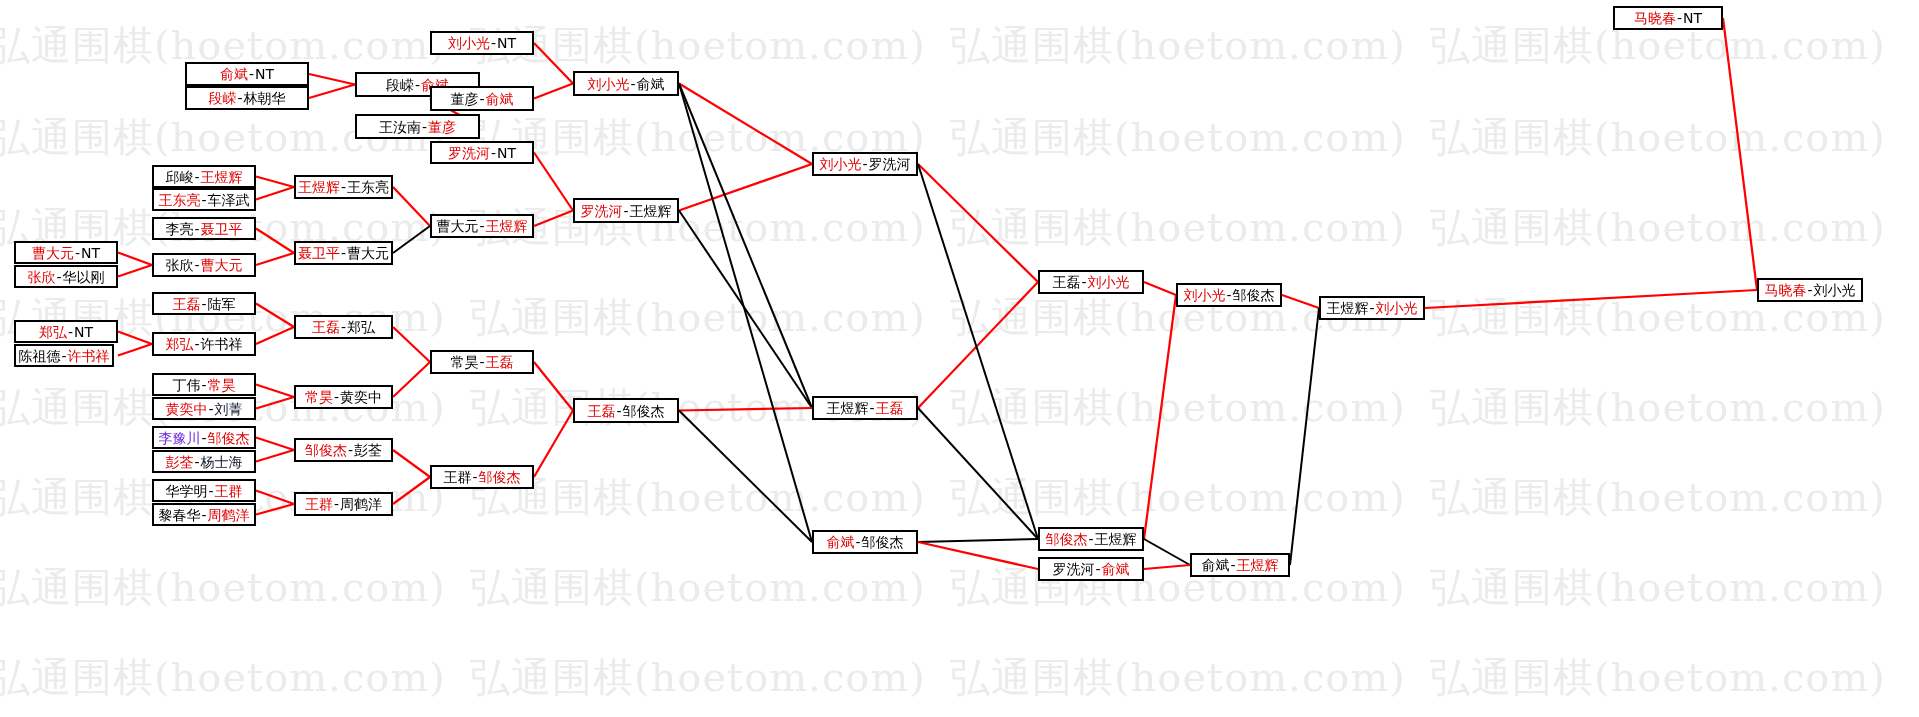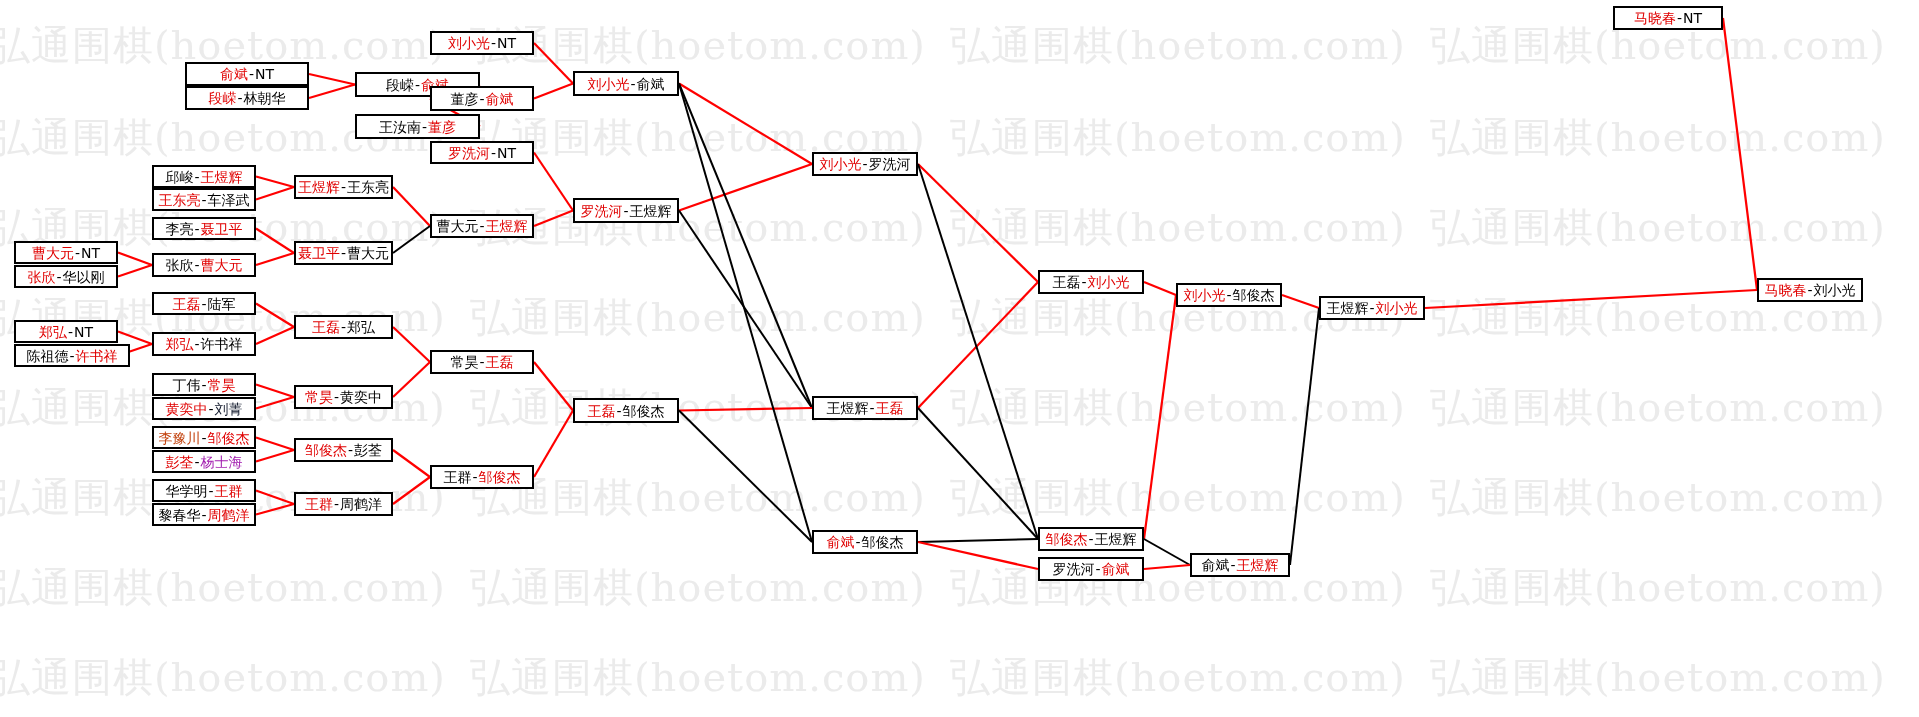--- a/index.html
+++ b/index.html
@@ -224,49 +224,49 @@
     <div class="node" id="node-n19" style="left: 152px; top: 292px; width: 104px; height: 23px; border-color: rgb(0, 0, 0);">
       <span class="w" style="color: rgb(224, 0, 0);">王磊</span>
       <span class="sep">-</span>
       <span class="l" style="color: rgb(0, 0, 0);">陆军</span>
     </div>
     <div class="node" id="node-n20" style="left: 14px; top: 320px; width: 104px; height: 23px; border-color: rgb(0, 0, 0);">
       <span class="w" style="color: rgb(224, 0, 0);">郑弘</span>
       <span class="sep">-</span>
       <span class="l" style="color: rgb(0, 0, 0);">NT</span>
     </div>
-    <div class="node" id="node-n21" style="left: 14px; top: 344px; width: 116px; height: 23px; border-color: rgb(0, 0, 0);">
+    <div class="node" id="node-n21" style="left: 14px; top: 344px; width: 100px; height: 23px; border-color: rgb(0, 0, 0);">
       <span class="l" style="color: rgb(0, 0, 0);">陈祖德</span>
       <span class="sep">-</span>
       <span class="w" style="color: rgb(224, 0, 0);">许书祥</span>
     </div>
     <div class="node" id="node-n22" style="left: 152px; top: 332px; width: 104px; height: 24px; border-color: rgb(0, 0, 0);">
       <span class="w" style="color: rgb(224, 0, 0);">郑弘</span>
       <span class="sep">-</span>
       <span class="l" style="color: rgb(0, 0, 0);">许书祥</span>
     </div>
     <div class="node" id="node-n23" style="left: 152px; top: 373px; width: 104px; height: 23px; border-color: rgb(0, 0, 0);">
       <span class="l" style="color: rgb(0, 0, 0);">丁伟</span>
       <span class="sep">-</span>
       <span class="w" style="color: rgb(224, 0, 0);">常昊</span>
     </div>
     <div class="node" id="node-n24" style="left: 152px; top: 397px; width: 104px; height: 23px; border-color: rgb(0, 0, 0);">
       <span class="w" style="color: rgb(224, 0, 0);">黄奕中</span>
       <span class="sep">-</span>
       <span class="l" style="color: #0f172a;">刘菁</span>
     </div>
     <div class="node" id="node-n25" style="left: 152px; top: 426px; width: 104px; height: 23px; border-color: rgb(0, 0, 0);">
-      <span class="l" style="color: #c2410c;">李豫川</span>
+      <span class="l" style="color: #6d28d9;">李豫川</span>
       <span class="sep">-</span>
       <span class="w" style="color: rgb(224, 0, 0);">邹俊杰</span>
     </div>
     <div class="node" id="node-n26" style="left: 152px; top: 450px; width: 104px; height: 23px; border-color: rgb(0, 0, 0);">
       <span class="w" style="color: rgb(224, 0, 0);">彭荃</span>
       <span class="sep">-</span>
-      <span class="l" style="color: #a21caf;">杨士海</span>
+      <span class="l" style="color: #0f172a;">杨士海</span>
     </div>
     <div class="node" id="node-n27" style="left: 152px; top: 479px; width: 104px; height: 23px; border-color: rgb(0, 0, 0);">
       <span class="l" style="color: rgb(0, 0, 0);">华学明</span>
       <span class="sep">-</span>
       <span class="w" style="color: rgb(224, 0, 0);">王群</span>
     </div>
     <div class="node" id="node-n28" style="left: 152px; top: 503px; width: 104px; height: 23px; border-color: rgb(0, 0, 0);">
       <span class="l" style="color: rgb(0, 0, 0);">黎春华</span>
       <span class="sep">-</span>
       <span class="w" style="color: rgb(224, 0, 0);">周鹤洋</span>

